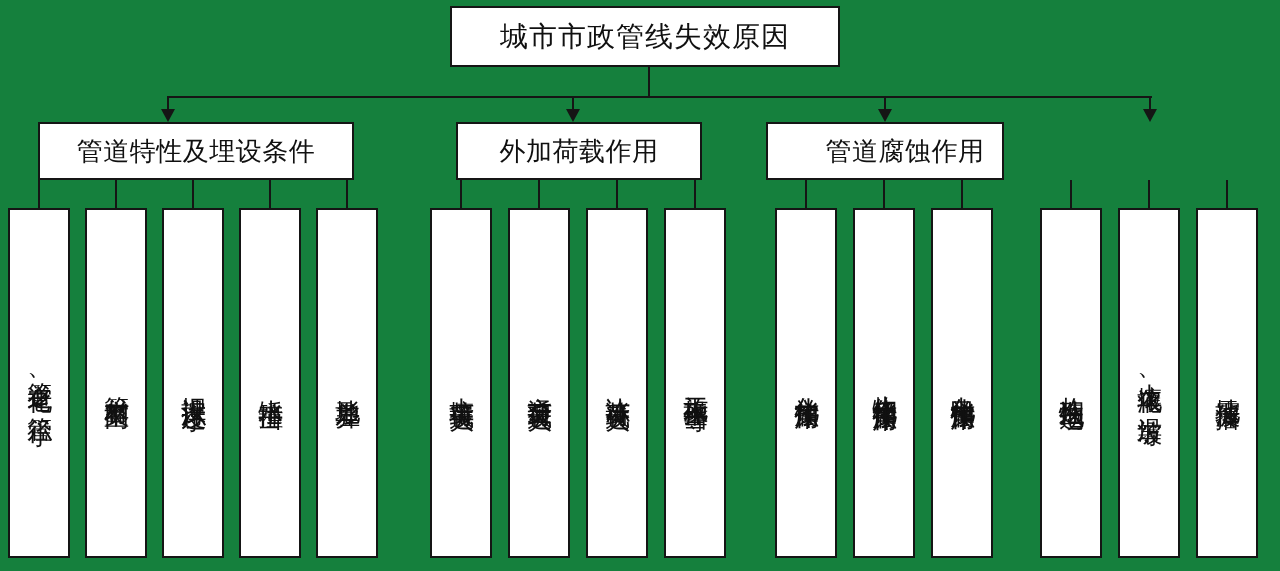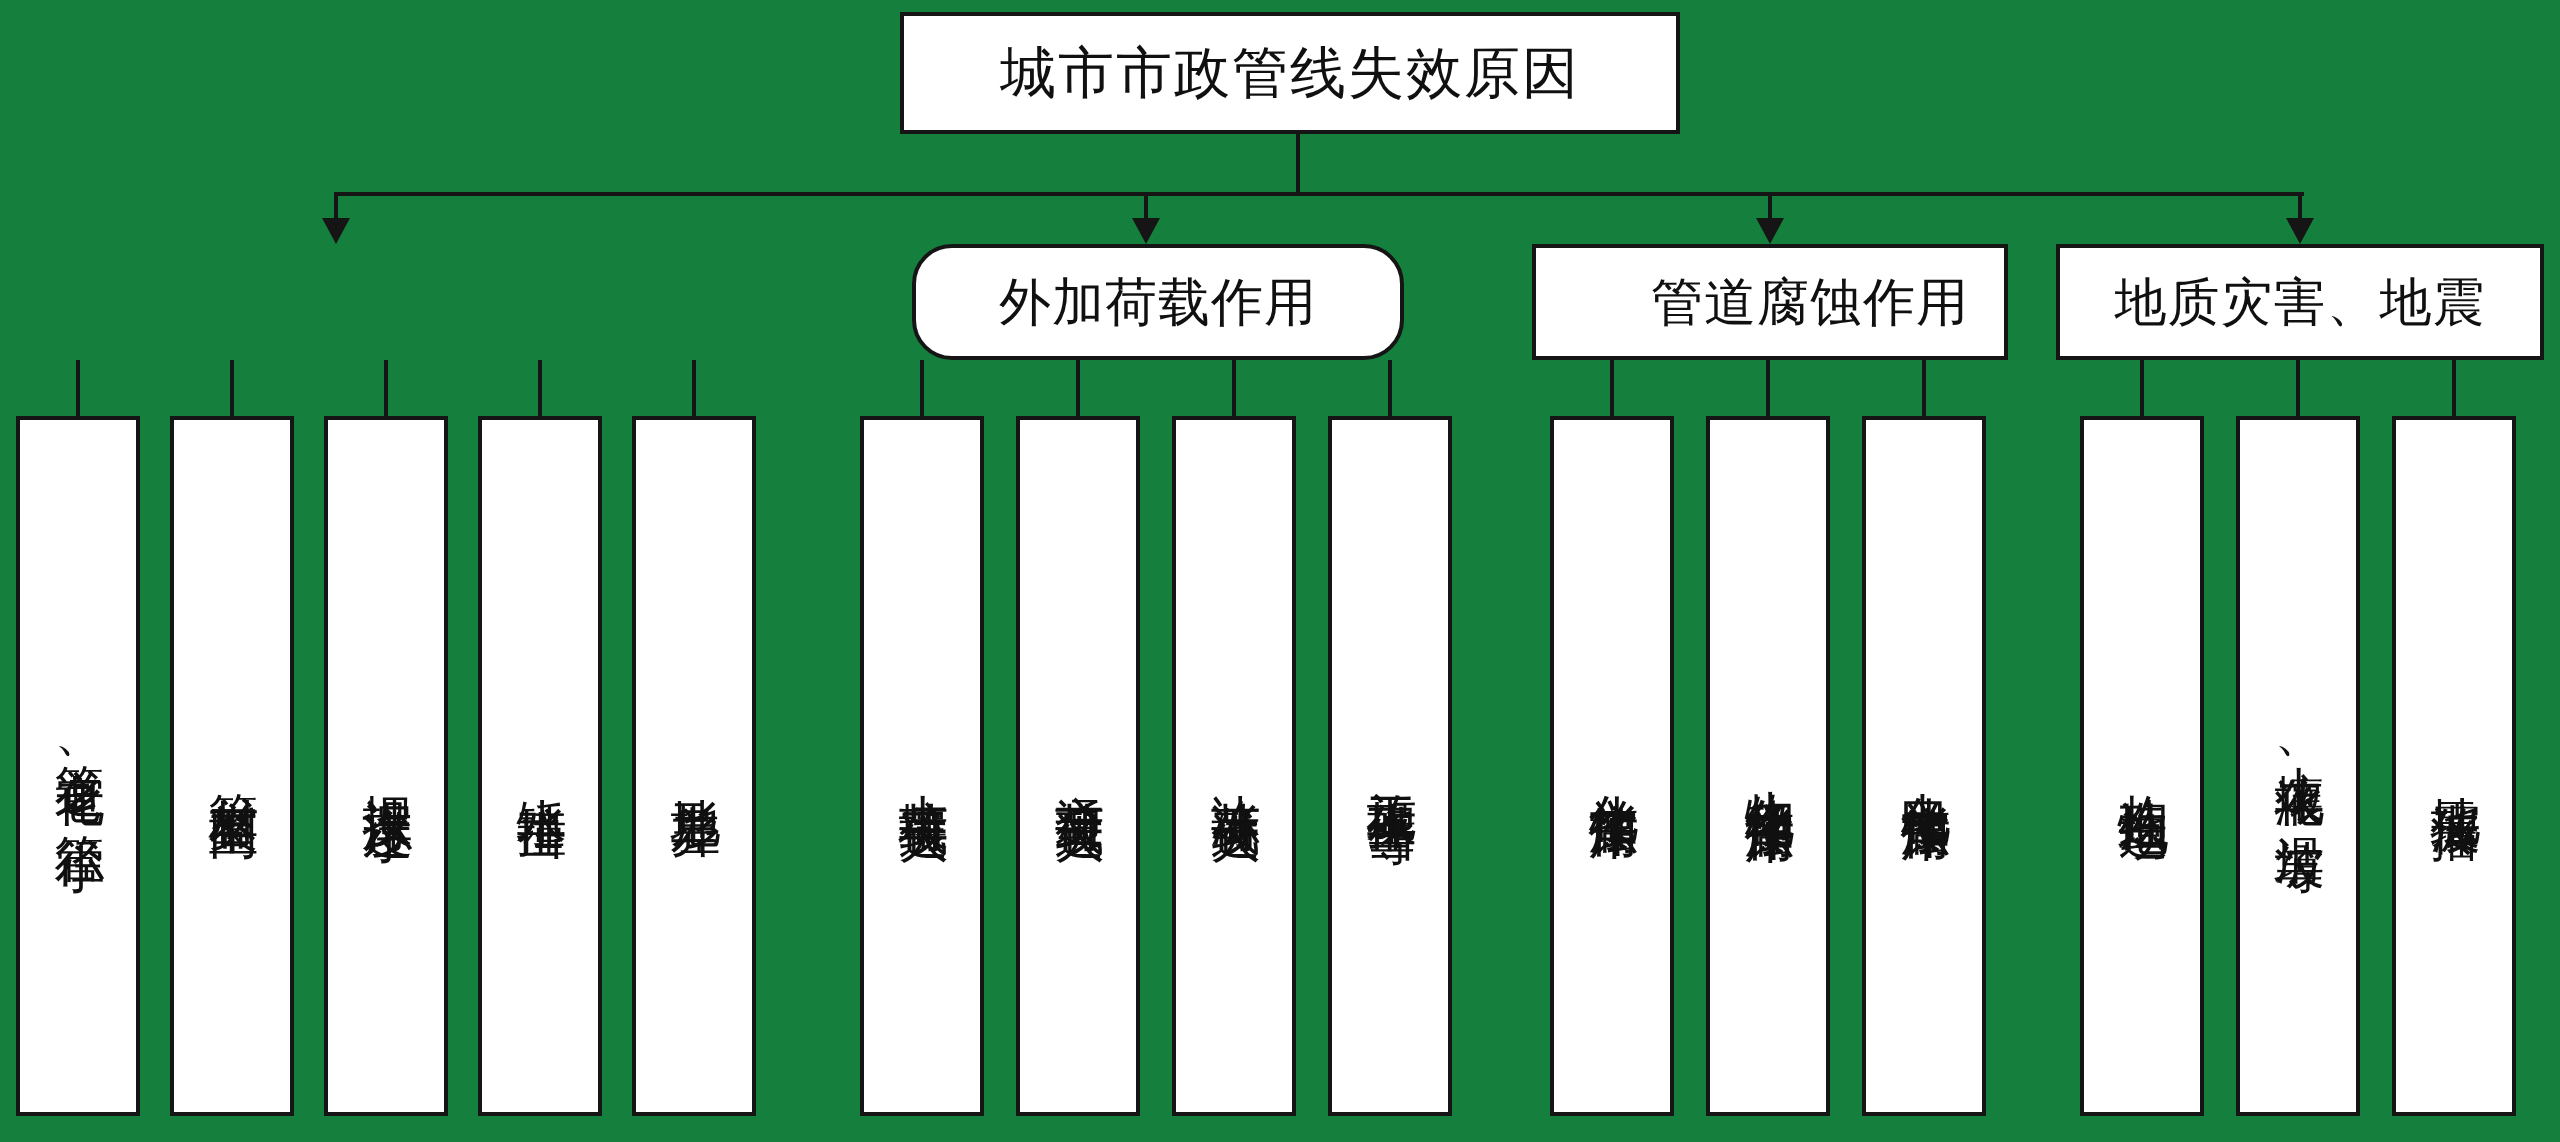--- a/index.html
+++ b/index.html
@@ -95,20 +95,21 @@
 
   <div class="vline" style="left:572px; top:96px; height:14px;"></div>
   <div class="arrow-down" style="left:566px; top:109px;"></div>
 
   <div class="vline" style="left:884px; top:96px; height:14px;"></div>
   <div class="arrow-down" style="left:878px; top:109px;"></div>
 
   <div class="vline" style="left:1149px; top:96px; height:14px;"></div>
   <div class="arrow-down" style="left:1143px; top:109px;"></div>
 
+  <div class="box cat-box" style="left:38px; width:316px;">管道特性及埋设条件</div>
 
   <div class="vline" style="left:38px;  top:180px; height:28px;"></div>
   <div class="vline" style="left:115px; top:180px; height:28px;"></div>
   <div class="vline" style="left:192px; top:180px; height:28px;"></div>
   <div class="vline" style="left:269px; top:180px; height:28px;"></div>
   <div class="vline" style="left:346px; top:180px; height:28px;"></div>
 
   <div class="box leaf-box" style="left:8px;">
     <span class="vtext">管道老化、管径小</span>
   </div>
@@ -118,21 +119,21 @@
   <div class="box leaf-box" style="left:162px;">
     <span class="vtext">埋设深度过小</span>
   </div>
   <div class="box leaf-box" style="left:239px;">
     <span class="vtext">水锤撞击</span>
   </div>
   <div class="box leaf-box" style="left:316px;">
     <span class="vtext">地形差异</span>
   </div>
 
-  <div class="box cat-box" style="left:456px; width:246px;border-radius:20px;">外加荷载作用</div>
+  <div class="box cat-box" style="left:456px; width:246px;">外加荷载作用</div>
 
   <div class="vline" style="left:460px; top:180px; height:28px;"></div>
   <div class="vline" style="left:538px; top:180px; height:28px;"></div>
   <div class="vline" style="left:616px; top:180px; height:28px;"></div>
   <div class="vline" style="left:694px; top:180px; height:28px;"></div>
 
   <div class="box leaf-box" style="left:430px;">
     <span class="vtext">土壤荷载过大</span>
   </div>
   <div class="box leaf-box" style="left:508px;">
@@ -154,21 +155,20 @@
   <div class="box leaf-box" style="left:775px;">
     <span class="vtext">化学腐蚀作用</span>
   </div>
   <div class="box leaf-box" style="left:853px;">
     <span class="vtext">生物化学腐蚀作用</span>
   </div>
   <div class="box leaf-box" style="left:931px;">
     <span class="vtext">电化学腐蚀作用</span>
   </div>
 
-  <div class="box cat-box" style="left:1028px; width:244px;">地质灾害、地震</div>
 
   <div class="vline" style="left:1070px; top:180px; height:28px;"></div>
   <div class="vline" style="left:1148px; top:180px; height:28px;"></div>
   <div class="vline" style="left:1226px; top:180px; height:28px;"></div>
 
   <div class="box leaf-box" style="left:1040px;">
     <span class="vtext">构造性地运动</span>
   </div>
   <div class="box leaf-box" style="left:1118px;">
     <span class="vtext">土壤液化、滑坡等</span>

